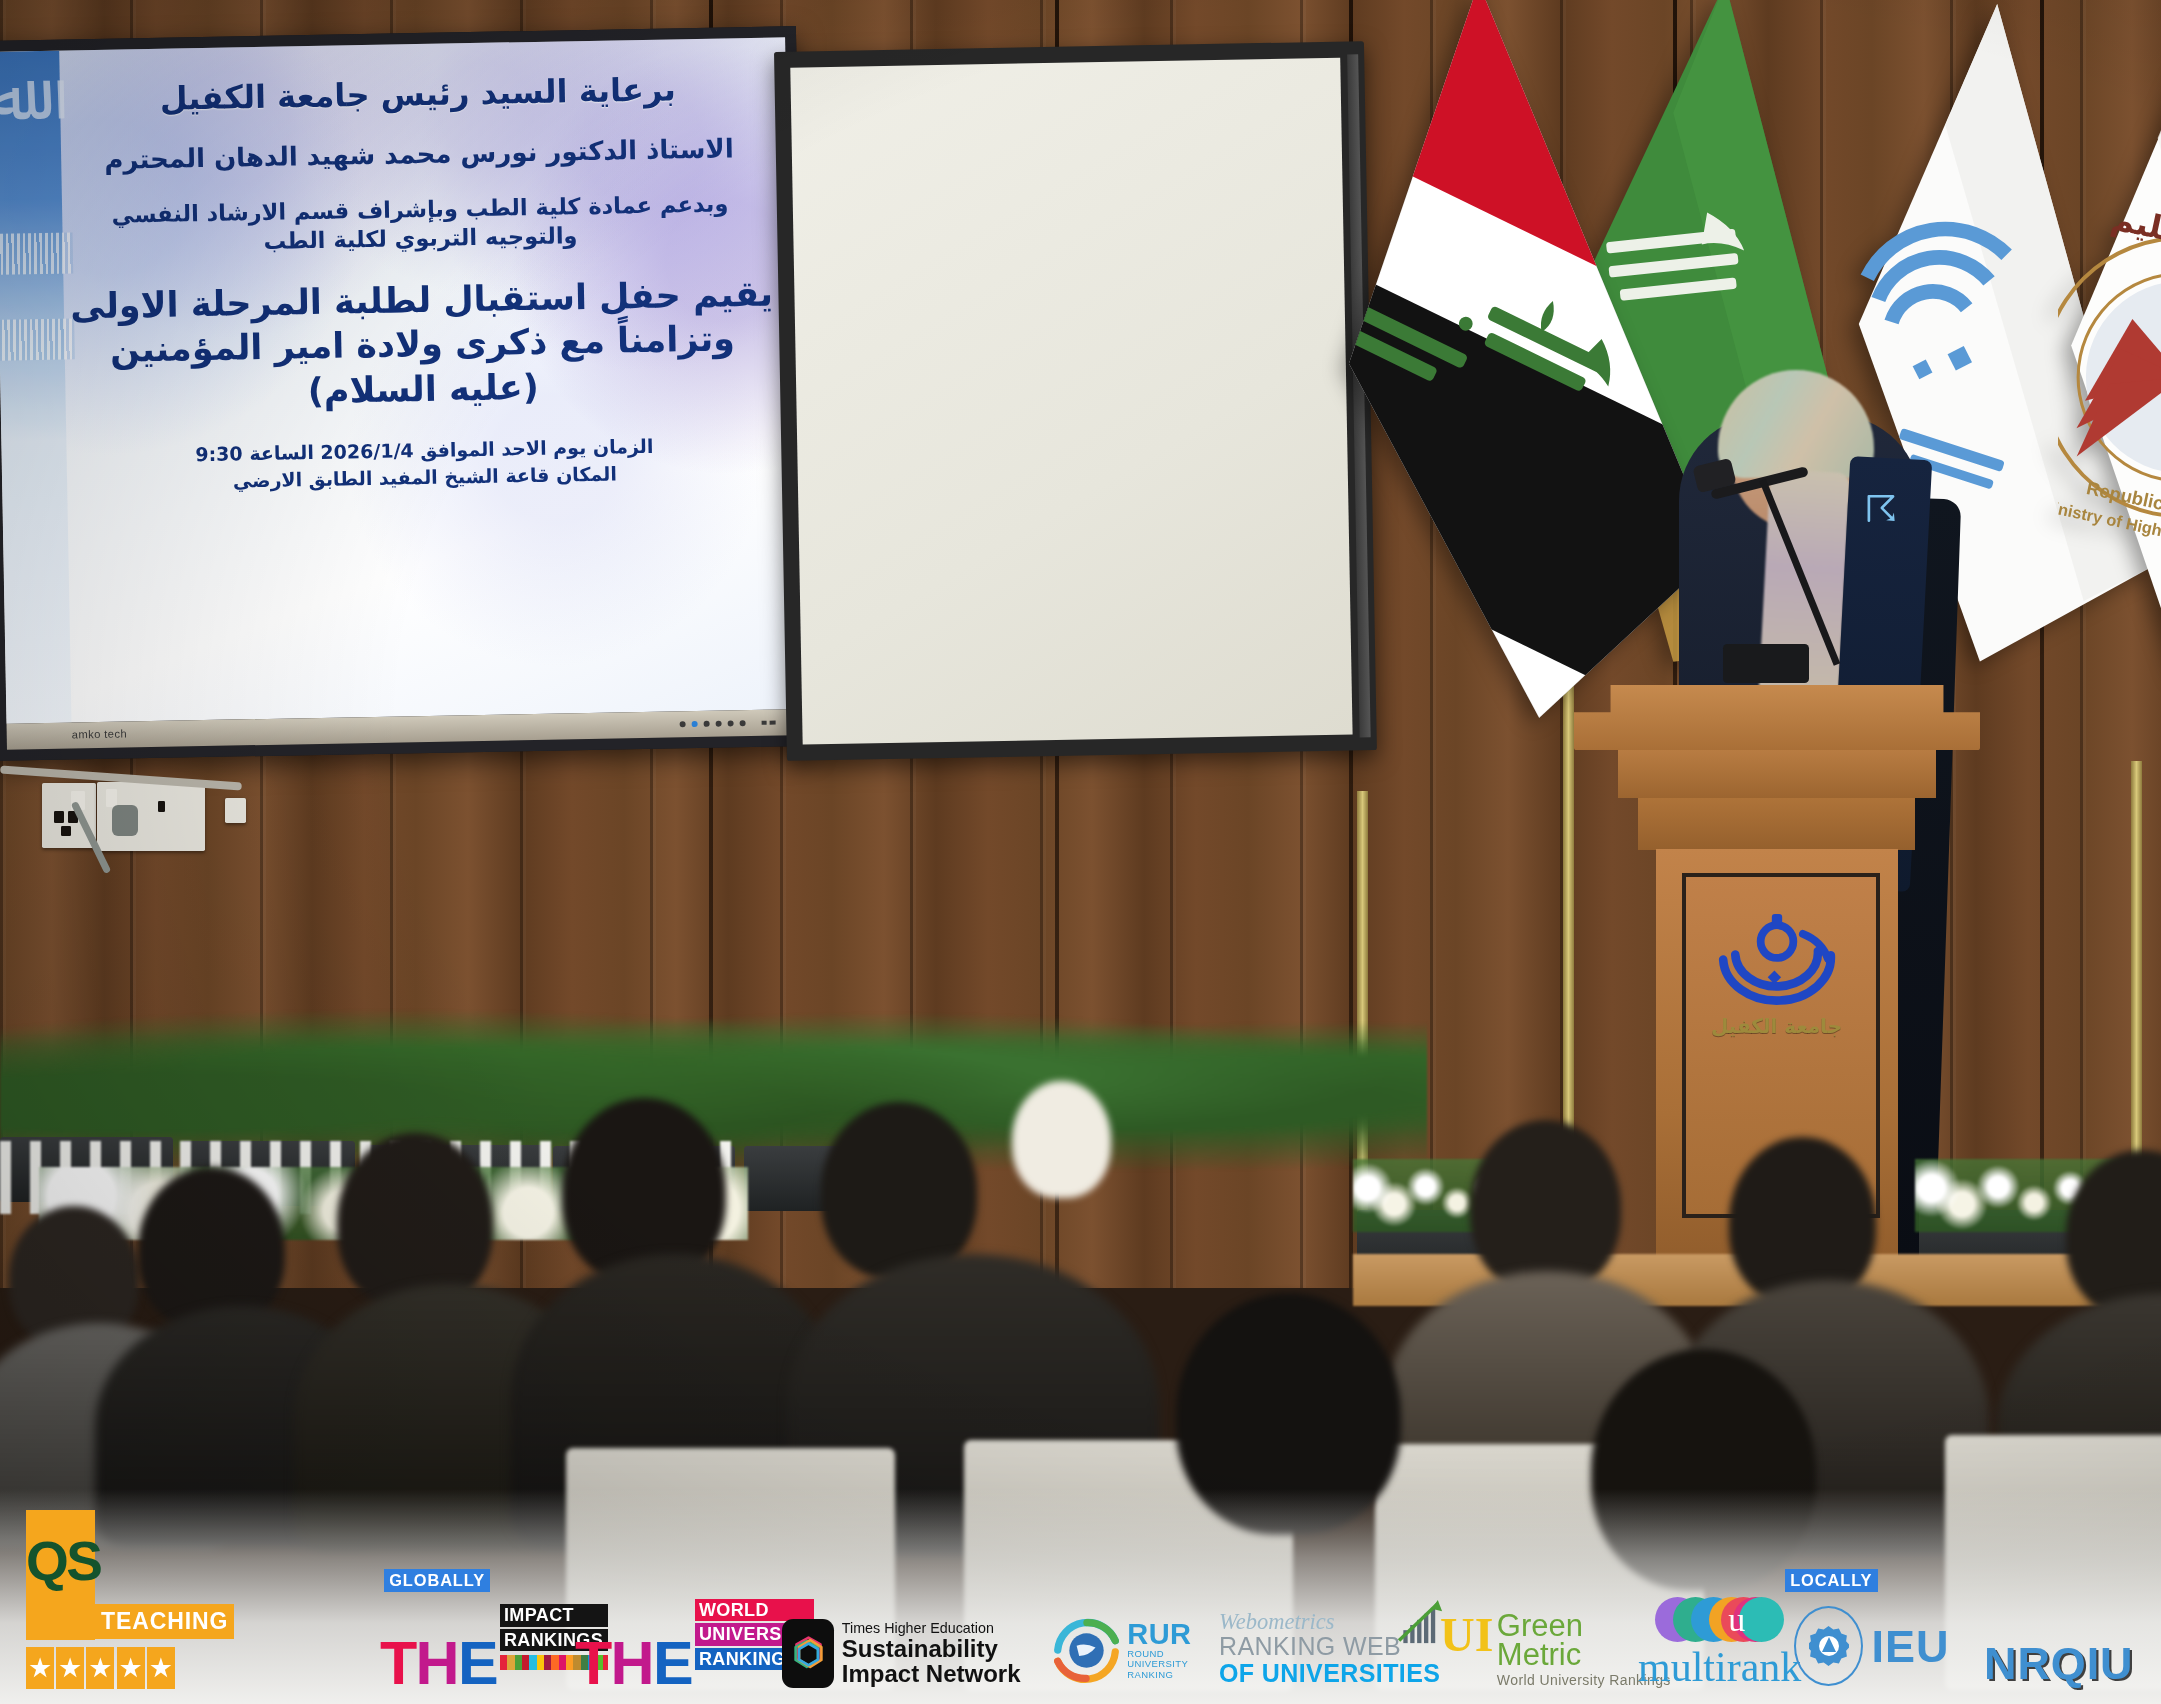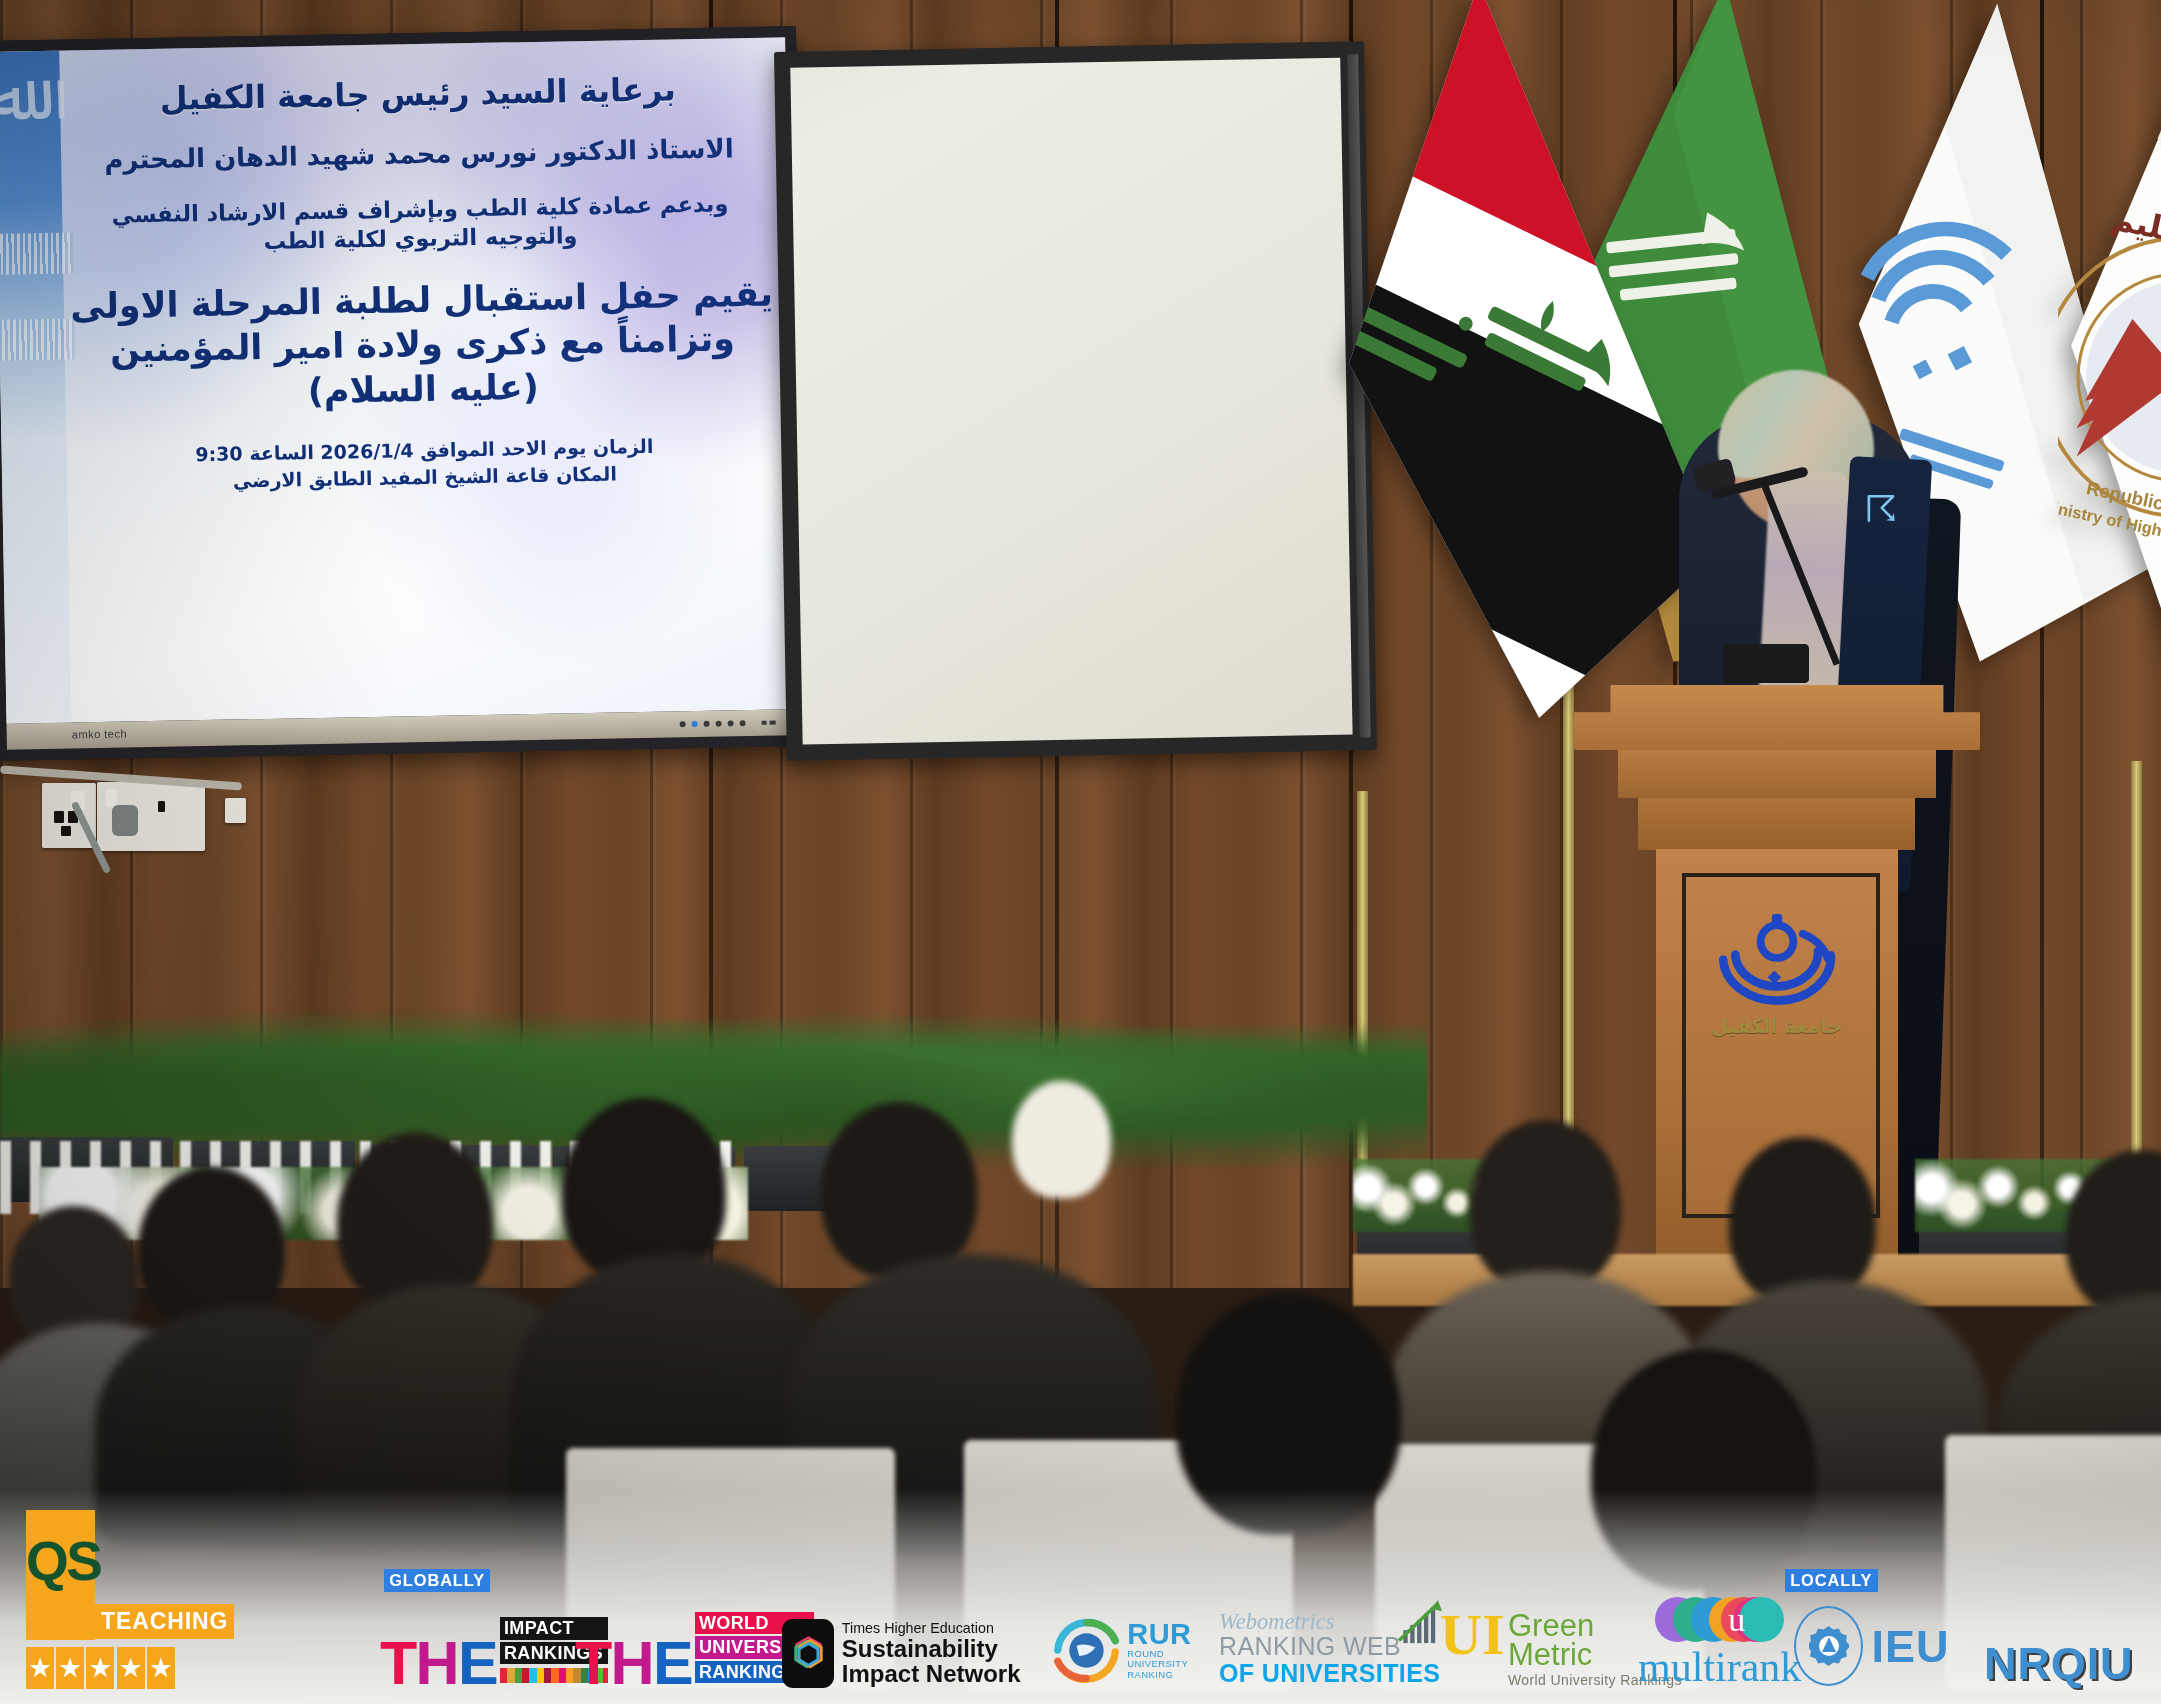--- a/index.html
+++ b/index.html
@@ -156,21 +156,21 @@
   .qs-stars .cell{width:28px;height:42px;background:#f5a61d;display:flex;align-items:center;justify-content:center;}
   .qs-stars .cell span{color:#fff;font-size:27px;line-height:27px;}
 
   .tagbadge{position:absolute;background:#2f7fe0;color:#fff;font-weight:bold;letter-spacing:0.9px;
     font-size:16.4px;padding:2.2px 5.2px;}
 
   
   .the-wrap{position:absolute;bottom:15.6px;display:flex;align-items:flex-end;}
   .the-letters{display:flex;font-family:"Liberation Sans",sans-serif;font-weight:bold;font-size:61px;line-height:51px;letter-spacing:-1.7px;}
   .the-letters .t{color:#e8114b;} .the-letters .h{color:#c2198c;} .the-letters .e{color:#1463c1;}
-  .the-stack{display:flex;flex-direction:column;gap:1.7px;margin-left:3.5px;margin-bottom:6px;}
+  .the-stack{display:flex;flex-direction:column;gap:1.7px;margin-left:3.5px;margin-bottom:19px;}
   .the-stack .bar{color:#fff;font-weight:bold;font-size:18px;letter-spacing:0.4px;padding:0.9px 3.5px;background:#141414;}
   .the-stack .bar.pink{background:#e8114b;} .the-stack .bar.mag{background:#c2198c;} .the-stack .bar.blue{background:#1463c1;}
   .sdgstrip{height:15.6px;width:108px;margin-top:1.7px;
     background:repeating-linear-gradient(90deg,#e5243b 0 7.3px,#dda63a 7.3px 14.7px,#4c9f38 14.7px 22px,#c5192d 22px 29px,#26bde2 29px 37px,#fcc30b 37px 44px,#a21942 44px 51px,#fd6925 51px 59px,#dd1367 59px 66px,#fd9d24 66px 73px,#bf8b2e 73px 81px,#3f7e44 81px 88px,#0a97d9 88px 96px,#56c02b 96px 103px);}
 
   
   .sus{position:absolute;bottom:17.3px;display:flex;align-items:center;gap:7.8px;}
   .sus-mark{width:52px;height:69px;background:#0d0d0d;border-radius:11.2px;display:flex;align-items:center;justify-content:center;}
   .sus-hex{width:33px;height:37px;position:relative;}
   .sus-txt{display:flex;flex-direction:column;color:#111;}
@@ -187,21 +187,21 @@
 
   
   .webo{position:absolute;bottom:19px;}
   .webo .w1{color:#9bb8c9;font-size:22.5px;line-height:22.5px;font-style:italic;font-family:"Liberation Serif",serif;}
   .webo .w2{color:#8e9ba4;font-size:25px;line-height:27px;letter-spacing:0.4px;}
   .webo .w3{color:#0ea5e9;font-size:25px;line-height:26px;font-weight:bold;letter-spacing:0.4px;}
   .webo-chart{position:absolute;right:-8.6px;top:-13px;width:56px;height:48px;}
 
   
   .gm{position:absolute;bottom:17.3px;display:flex;align-items:flex-start;gap:3.5px;}
-  .gm-ui{color:#f2c218;font-size:58px;line-height:52px;font-weight:bold;font-family:"Liberation Serif",serif;}
+  .gm-ui{color:#f2c218;font-size:48px;line-height:52px;font-weight:bold;font-family:"Liberation Serif",serif;}
   .gm-txt{display:flex;flex-direction:column;margin-top:3.5px;}
   .gm-txt .g1{color:#6ba83a;font-size:31px;line-height:28.5px;}
   .gm-txt .g2{color:#6ba83a;font-size:31px;line-height:28.5px;}
   .gm-txt .g3{color:#7b7b6a;font-size:14px;margin-top:2.6px;letter-spacing:0.4px;}
 
   
   .mr{position:absolute;bottom:17.3px;text-align:center;}
   .mr-dots{position:relative;height:48px;width:130px;margin:0 auto;}
   .mr-dots i{position:absolute;top:0;width:45px;height:45px;border-radius:50%;display:block;}
   .mr-u{position:absolute;left:65px;top:6px;width:34px;text-align:center;color:#fff;font-size:34px;line-height:34px;font-family:"Liberation Serif",serif;}

